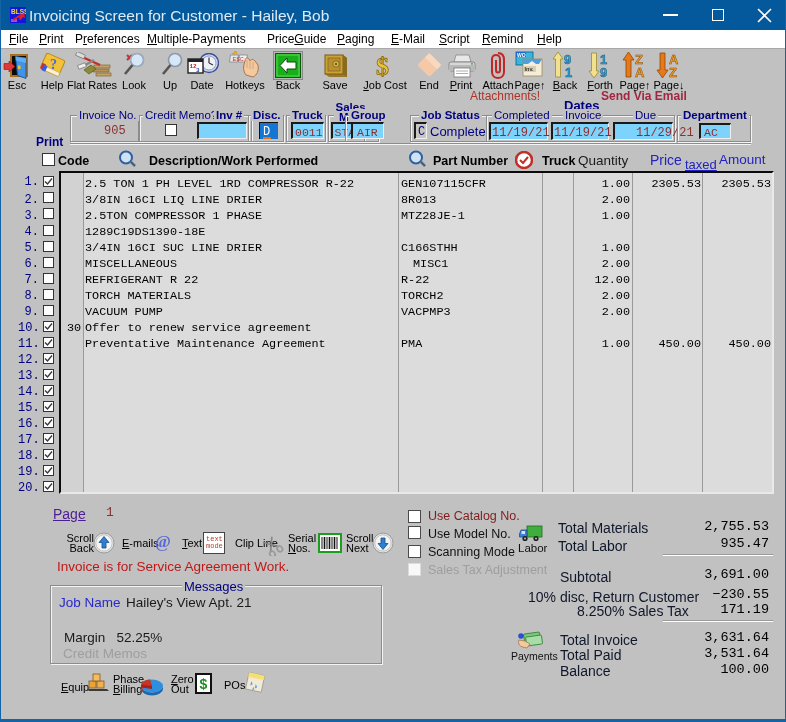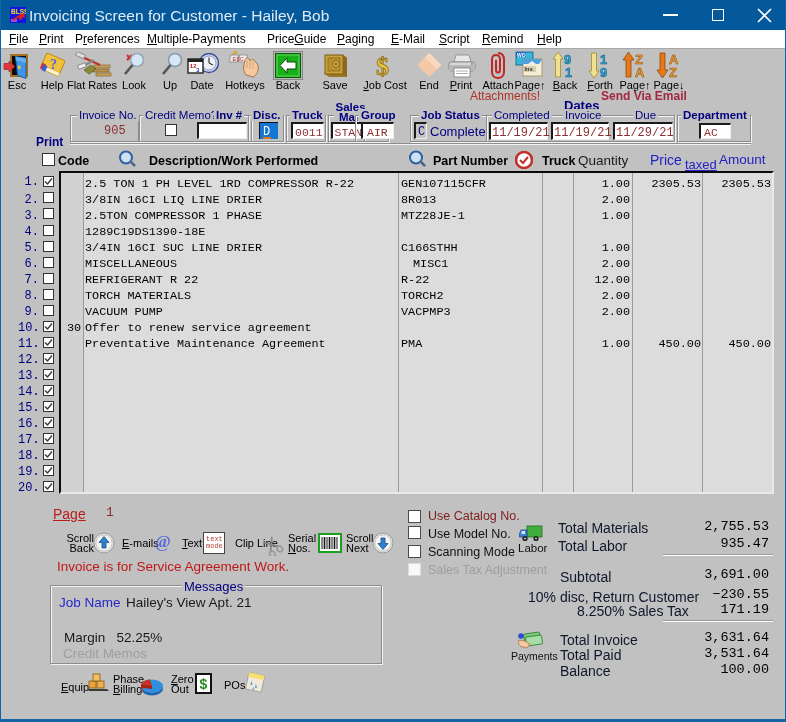--- a/index.html
+++ b/index.html
@@ -9,21 +9,21 @@
 .abs { position:absolute; }
 .titlebar { left:0; top:0; width:786px; height:30px; background:#04599c; }
 .title-text { left:28px; top:7px; font-size:15.5px; color:#dfeaf2; white-space:nowrap; }
 .menubar { left:0; top:30px; width:786px; height:19px; background:#ffffff; border-bottom:1px solid #a8a8a8;}
 .menu-item { position:absolute; top:2px; font-size:12px; color:#000; white-space:nowrap; }
 u.mn { text-decoration:underline; }
 .tool-label { position:absolute; top:78.5px; font-size:11px; color:#000; white-space:nowrap; transform:translateX(-50%); }
 .navy { color:#000080; }
 .groupbox { position:absolute; border:1px solid #8c8c8c; box-shadow:1px 1px 0 #f4f4f4, inset 1px 1px 0 #f4f4f4; }
 .gb-label { position:absolute; top:-7px; background:#c1c1c1; color:#000080; font-size:11.5px; white-space:nowrap; padding:0 2px; }
-.sunken { position:absolute; background:#ffffff; border-top:2px solid #1a1a1a; border-left:2px solid #1a1a1a; border-bottom:1px solid #efefef; border-right:1px solid #efefef; }
+.sunken { position:absolute; background:#7dd3fc; border-top:2px solid #1a1a1a; border-left:2px solid #1a1a1a; border-bottom:1px solid #efefef; border-right:1px solid #efefef; }
 .mono { font-family:"Liberation Mono", monospace; }
 .maroon { color:#8b3030; }
 .cb { position:absolute; background:#fff; border:1px solid #333; }
 .hdr-bold { position:absolute; font-weight:bold; font-size:12.5px; color:#000; white-space:nowrap; }
 .row-num { position:absolute; font-family:"Liberation Mono",monospace; font-size:12px; color:#000080; white-space:pre; }
 .cell { position:absolute; font-family:"Liberation Mono",monospace; font-size:11.8px; color:#000; white-space:pre; }
 .blue-lbl { position:absolute; color:#0f172a; font-size:14px; white-space:nowrap; }
 .amt { position:absolute; font-family:"Liberation Mono",monospace; font-size:13.5px; color:#000; white-space:pre; text-align:right; right:16px; }
 .small-lbl { position:absolute; font-size:11px; color:#000; white-space:nowrap; }
 </style>
@@ -225,21 +225,21 @@
   <div class="sunken" style="left:4px;top:6px;width:33px;height:17px;">
       <span class="mono maroon" style="position:absolute;left:2px;top:2px;font-size:11.5px;">0011</span>
     </div>
 </div>
 <div class="groupbox" style="left:326.5px;top:115px;width:37.5px;height:27px;">
   <span class="gb-label" style="left:5px;top:-14px;font-weight:bold;text-align:center;line-height:10px;">Sales<br>Man</span>
   <div class="sunken" style="left:2px;top:6px;width:33px;height:17px;">
       <span class="mono maroon" style="position:absolute;left:2px;top:2px;font-size:11.5px;">STAN</span>
     </div>
 </div>
-<div class="groupbox" style="left:354px;top:115px;width:34px;height:27px;">
+<div class="groupbox" style="left:344px;top:115px;width:34px;height:27px;">
   <span class="gb-label" style="left:3px;font-weight:bold;">Group</span>
   <div class="sunken" style="left:5px;top:6px;width:33px;height:17px;">
       <span class="mono maroon" style="position:absolute;left:4px;top:2px;font-size:11.5px;">AIR</span>
     </div>
 </div>
 <div class="groupbox" style="left:409px;top:115px;width:77px;height:27px;">
   <span class="gb-label" style="left:8px;font-weight:bold;">Job Status</span>
   <div class="sunken" style="left:3px;top:6px;width:13px;height:17px;background:#c9c6c0;">
       <span class="mono" style="position:absolute;left:2px;top:1px;font-size:12px;color:#000080;">C</span>
     </div>
@@ -249,21 +249,21 @@
   <span class="gb-label" style="left:5px;">Completed</span>
   <span class="gb-label" style="left:76px;">Invoice</span>
   <span class="gb-label" style="left:146px;">Due</span>
   <div class="sunken" style="left:2px;top:6px;width:59px;height:18px;">
       <span class="mono maroon" style="position:absolute;left:1px;top:2px;font-size:12px;">11/19/21</span>
     </div>
   <div class="sunken" style="left:64px;top:6px;width:58px;height:18px;">
       <span class="mono maroon" style="position:absolute;left:1px;top:2px;font-size:12px;">11/19/21</span>
     </div>
   <div class="sunken" style="left:126px;top:6px;width:60px;height:18px;">
-      <span class="mono maroon" style="position:absolute;left:1px;top:2px;font-size:12px;">11/29/21</span>
+      <span class="mono maroon" style="position:absolute;left:1px;top:2px;font-size:12px;padding-left:20px;">11/29/21</span>
     </div>
 </div>
 <div class="groupbox" style="left:676px;top:115px;width:74px;height:27px;">
   <span class="gb-label" style="left:3px;font-weight:bold;">Department</span>
   <div class="sunken" style="left:21px;top:7px;width:32px;height:16px;">
       <span class="mono maroon" style="position:absolute;left:3px;top:1px;font-size:11.5px;">AC</span>
     </div>
 </div>
 
 <div class="cb" style="left:41px;top:153px;width:13px;height:13px;border-width:1.5px;"></div>
@@ -417,21 +417,21 @@
       </svg>
     </div>
 <div class="row-num" style="left:17px;top:481.4px;width:21px;text-align:right;">20.</div>
 <div class="cb" style="left:41.5px;top:481.2px;width:11px;height:11px;">
       <svg width="11" height="11" viewBox="0 0 11 11" style="position:absolute;left:-1px;top:-1px">
         <path d="M2 5.5 L4.5 8 L9 2.5" fill="none" stroke="#3a3a3a" stroke-width="1.4"></path>
       </svg>
     </div>
 </div>
 
-<div class="abs" style="left:52px;top:506px;font-size:14px;color:#b91c1c;text-decoration:underline;">Page</div>
+<div class="abs" style="left:52px;top:506px;font-size:14px;color:#4c1d95;text-decoration:underline;">Page</div>
 <div class="abs mono maroon" style="left:105px;top:505px;font-size:13px;">1</div>
 
 <div class="small-lbl" style="left:63px;top:534px;text-align:right;width:30px;line-height:9.5px;">Scroll<br>Back</div>
 <svg class="abs" style="left:92px;top:532px" width="22" height="22" viewBox="0 0 22 22">
     <circle cx="11" cy="11" r="10" fill="#e8e8e8" stroke="#9a9a9a" stroke-width="1"></circle>
     <circle cx="11" cy="11" r="8.2" fill="#f4f4f4" stroke="#c0c0c0" stroke-width="1"></circle>
     <path d="M11 4.5 L16 10.5 L13 10.5 L13 16 L9 16 L9 10.5 L6 10.5 Z" fill="#2f7fd0" stroke="#1b4f86" stroke-width="0.8"></path>
   </svg>
 <div class="small-lbl" style="left:121px;top:537px;"><u class="mn">E</u>-mails</div>
 <div class="abs" style="left:154px;top:532px;font-size:17px;font-weight:bold;color:#5a6ad8;font-family:'Liberation Serif',serif;">@</div>

